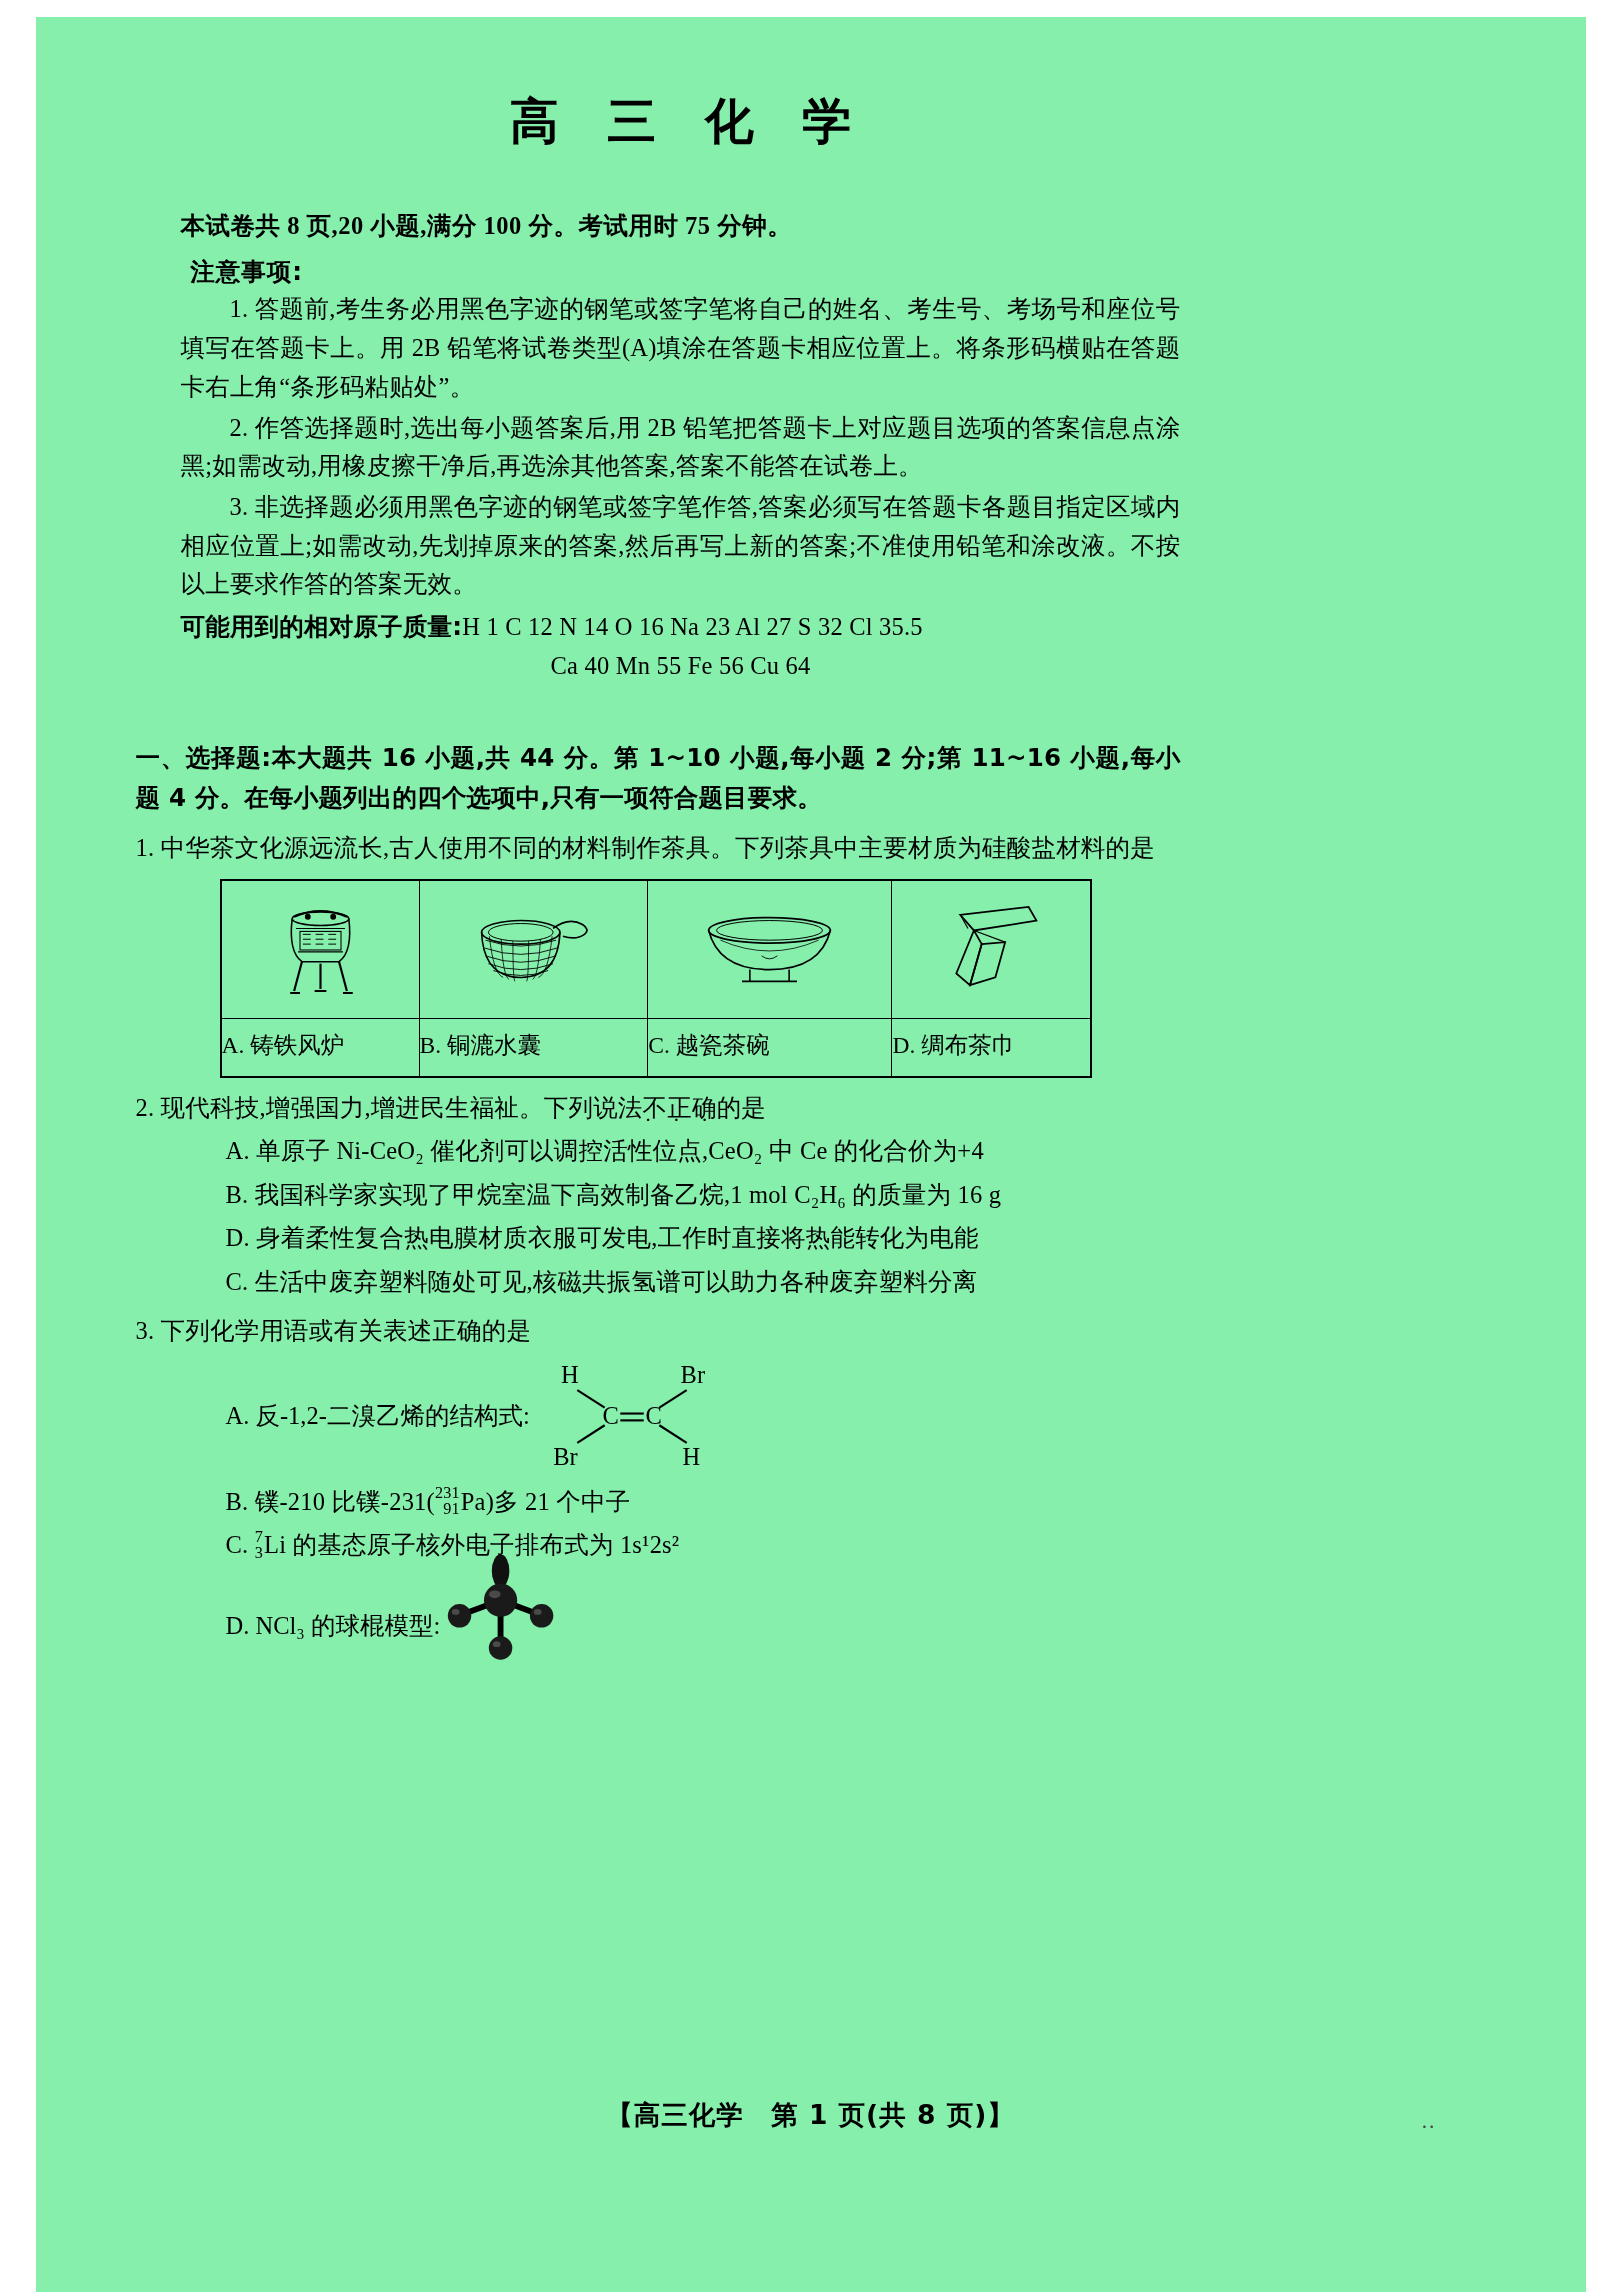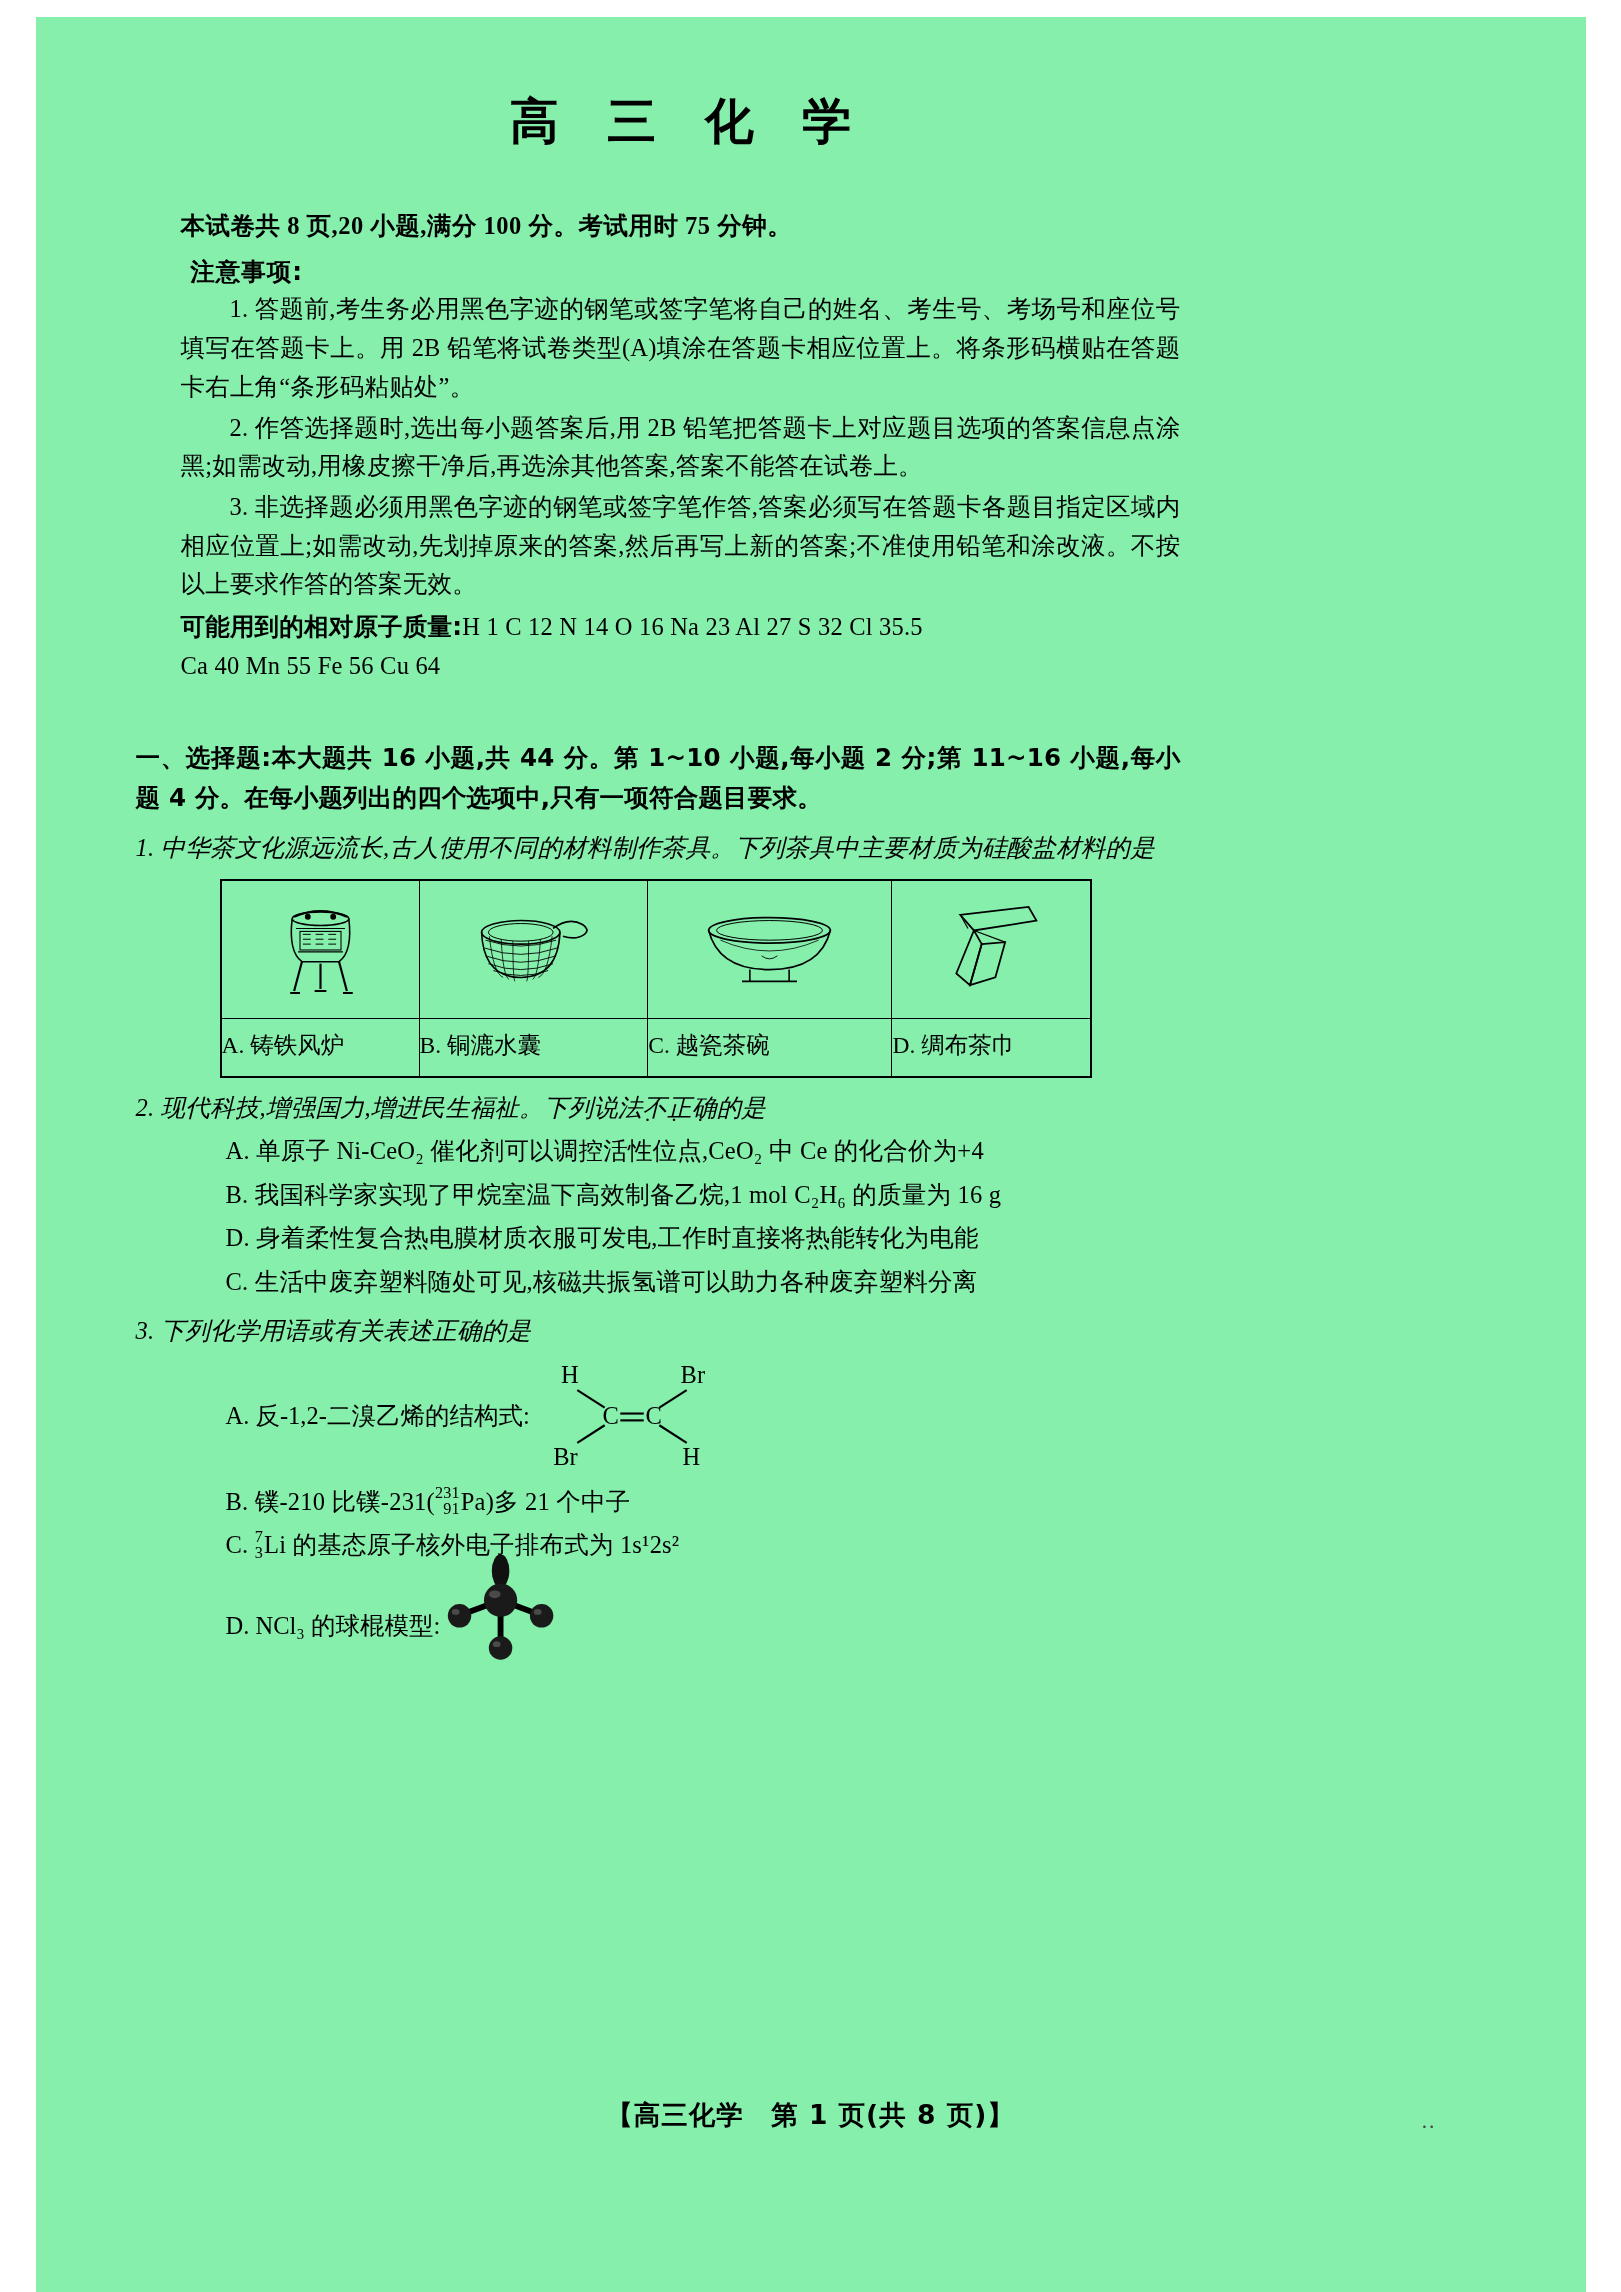--- a/index.html
+++ b/index.html
@@ -73,20 +73,21 @@
   }
   .atomic-label {
     font-family: "DejaVu Sans", "Liberation Sans", sans-serif;
     font-weight: bold;
   }
   .atomic-values { font-family: "Liberation Serif", serif; }
   .atomic-line2 {
     font-size: 24.5px;
     line-height: 1.58;
     letter-spacing: 0.2px;
+    text-align: center;
   }
 
   
   .section-heading {
     font-family: "DejaVu Sans", "Liberation Sans", sans-serif;
     font-weight: bold;
     font-size: 24.5px;
     line-height: 1.62;
     margin-top: 53px;
     margin-left: -45px;
@@ -97,21 +98,21 @@
   }
 
   
   .question {
     font-size: 24.5px;
     line-height: 1.62;
     margin-left: -45px;
     width: 1045px;
     letter-spacing: 0.2px;
   }
-  .q-stem { margin-top: 9.8px; font-style: italic; }
+  .q-stem { margin-top: 9.8px; }
   .q-opt {
     margin-left: 45px;
     margin-top: 3.9px;
   }
   .dotted-emph {
     position: relative;
   }
   .dotted-emph::after {
     content: "·  ·  ·";
     position: absolute;

